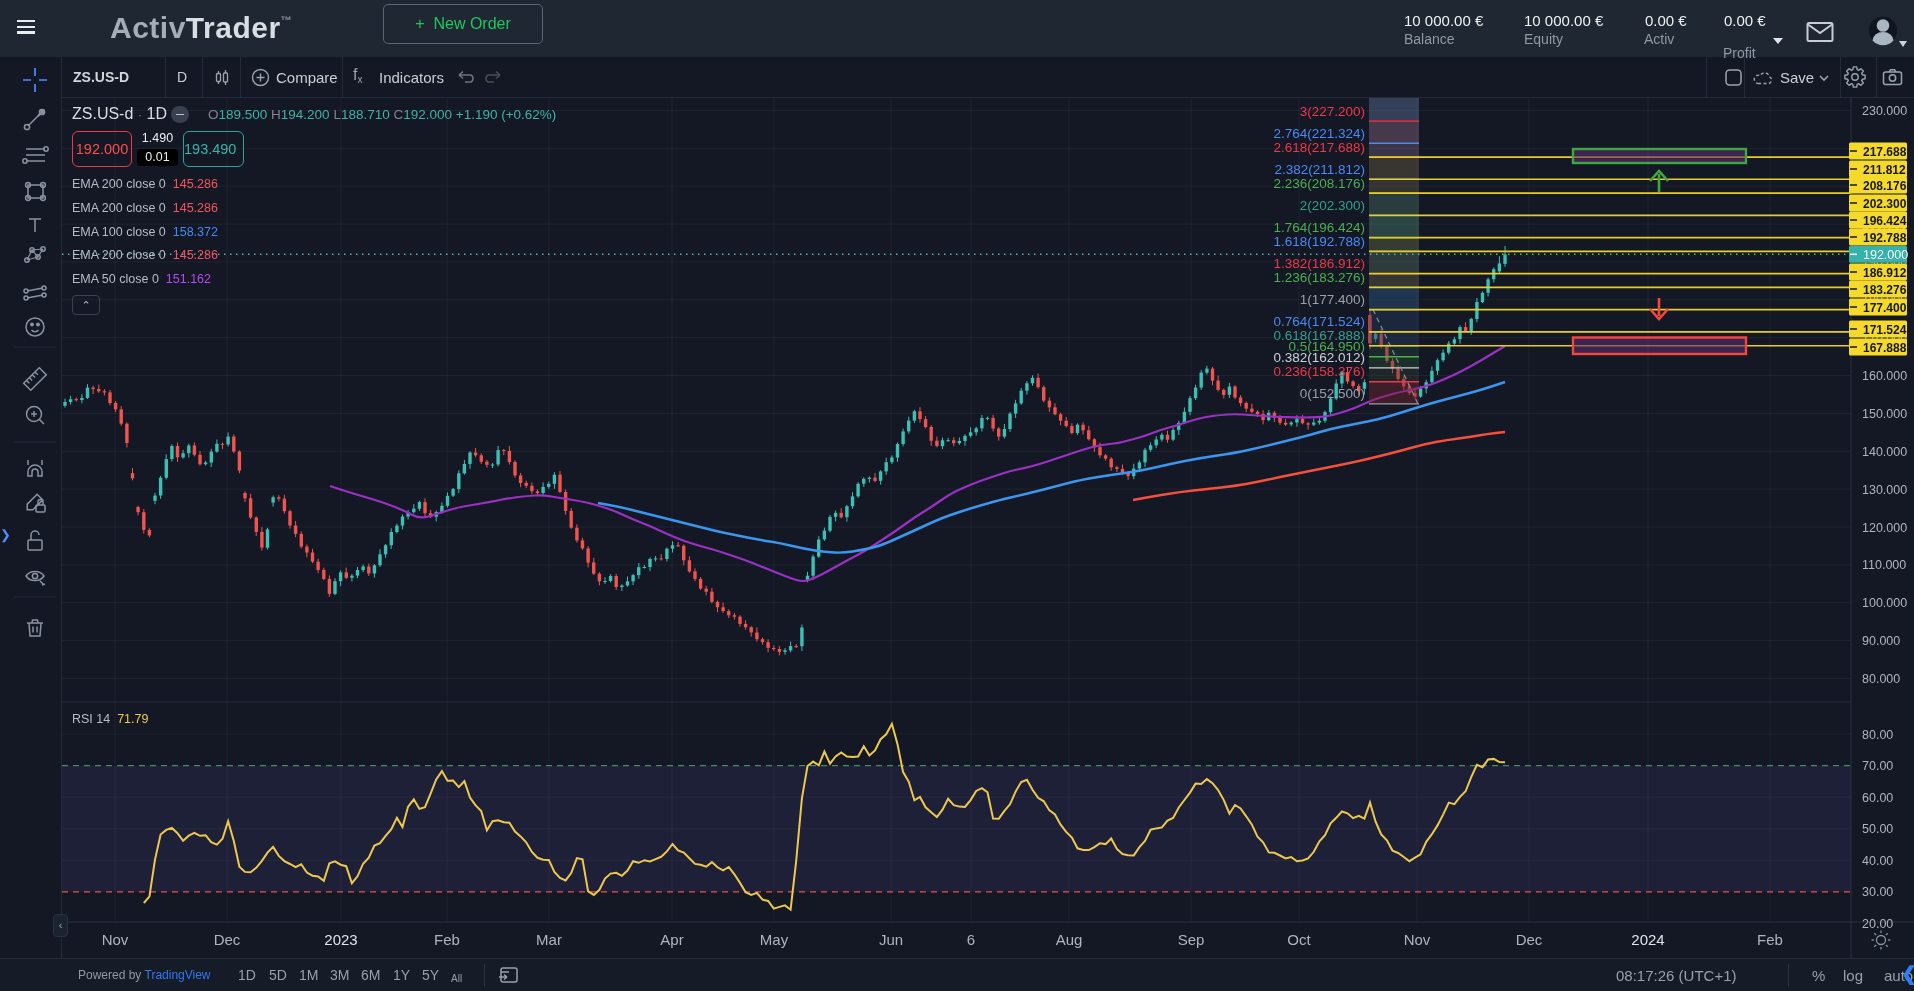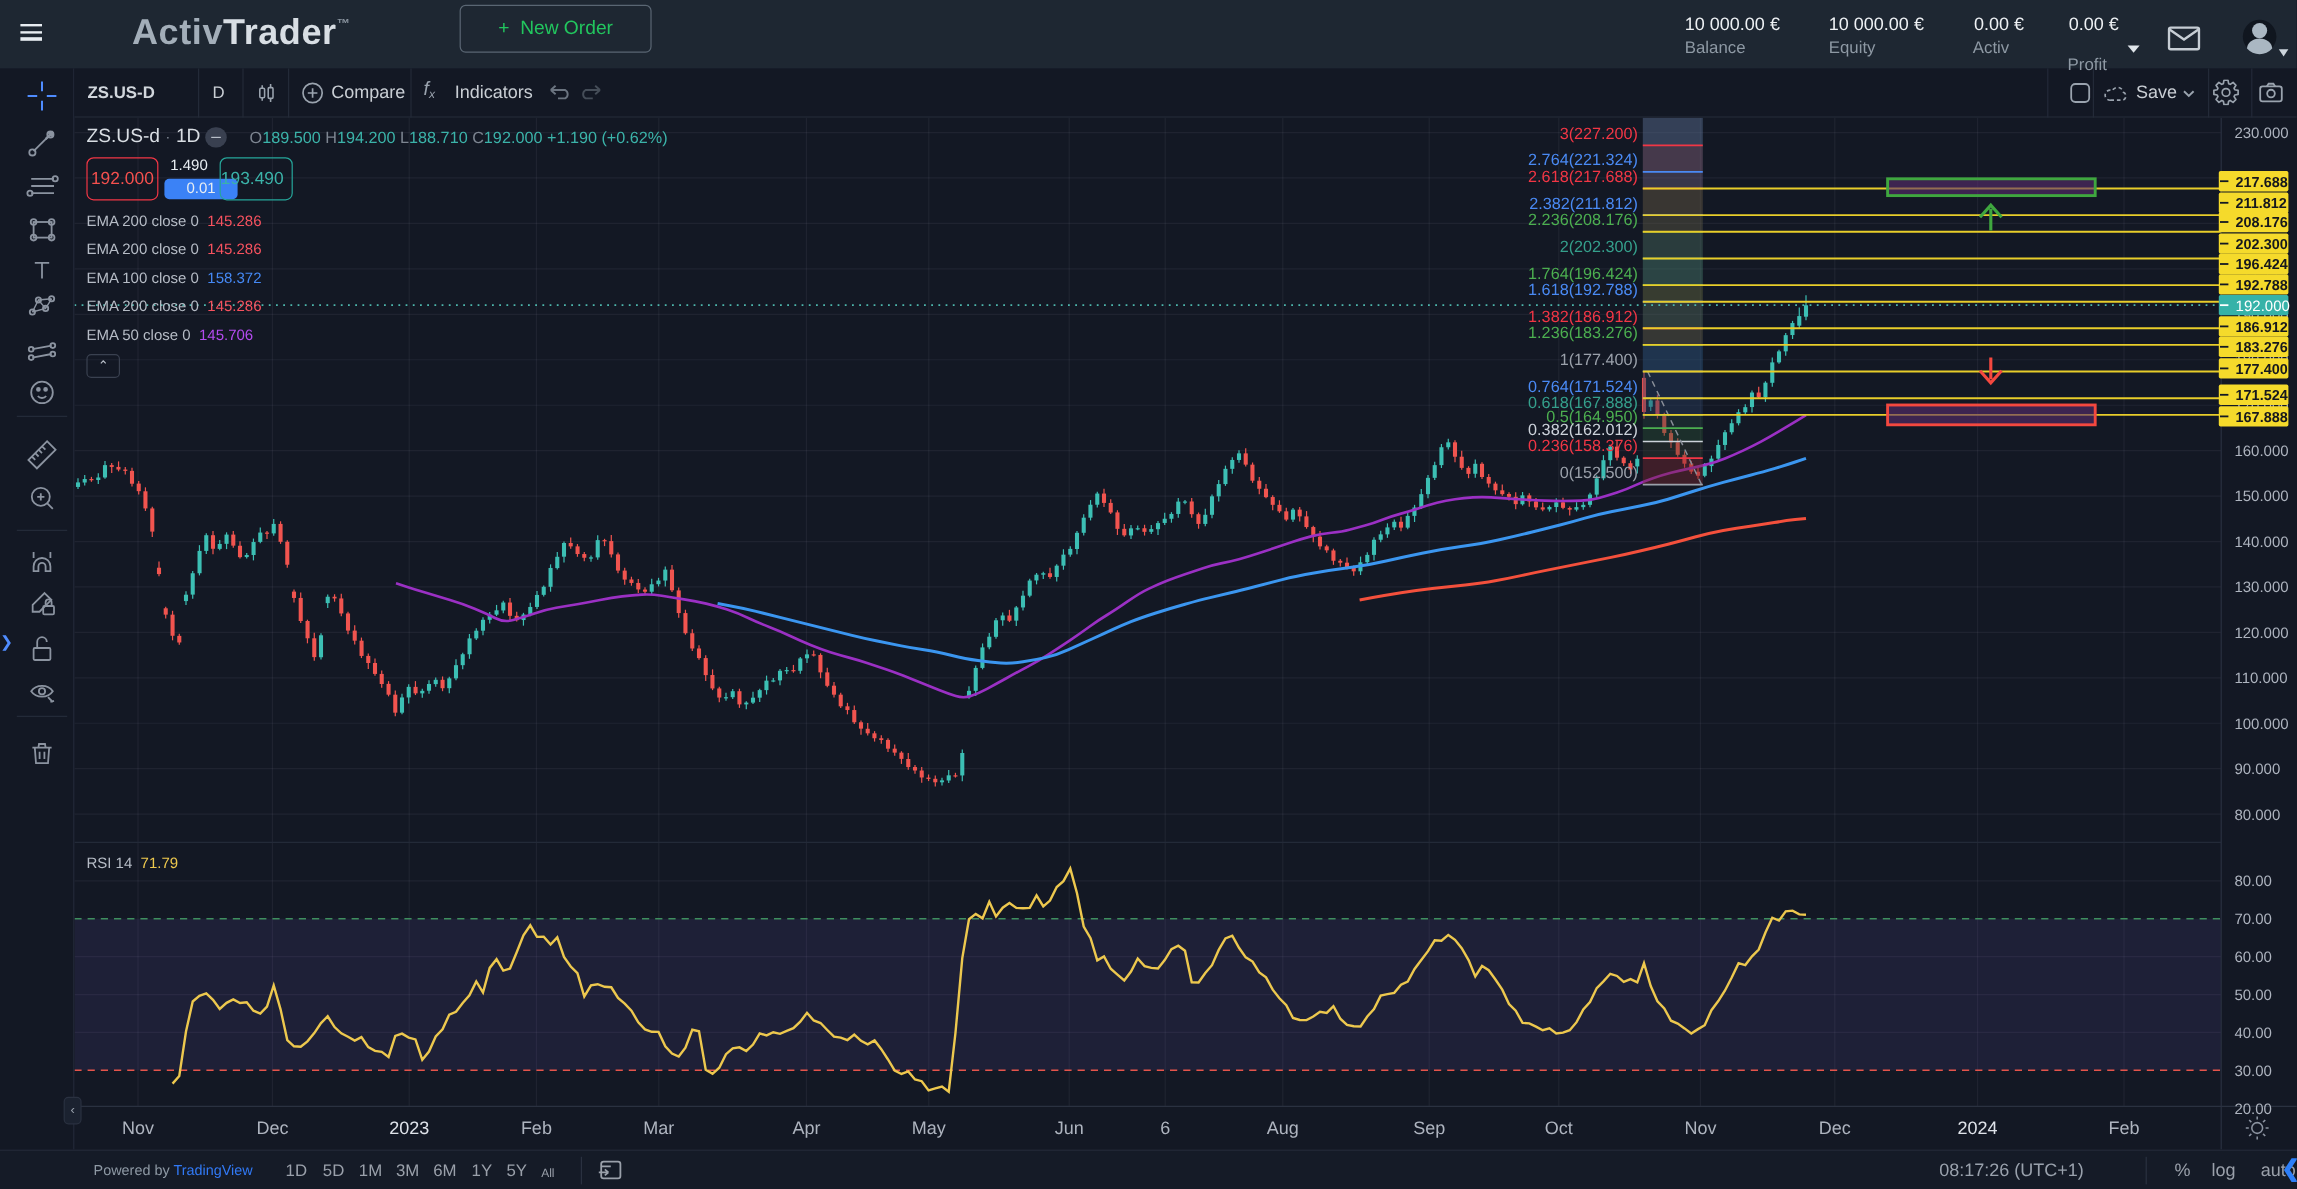--- a/index.html
+++ b/index.html
@@ -766,21 +766,21 @@
     <path d="M 13.5 3 L 13.5 6 M 13.5 15 L 13.5 18"></path>
       <rect x="11.5" y="6" width="4" height="9" rx="1"></rect>
   </svg>
   <div class="abs" style="left:178px;top:0;width:1px;height:41px;background:#232a38"></div>
   <svg class="abs" style="left:189px;top:11px" width="19" height="19">
       <circle cx="9.5" cy="9.5" r="8" fill="none" stroke="#9aa3ae" stroke-width="1.4"></circle>
       <path d="M 9.5 5.5 L 9.5 13.5 M 5.5 9.5 L 13.5 9.5" stroke="#9aa3ae" stroke-width="1.4"></path>
     </svg>
   <div class="abs" style="left:214px;top:12px;color:#c9ced4;font-size:15px">Compare</div>
   <div class="abs" style="left:280px;top:0;width:1px;height:41px;background:#232a38"></div>
-  <div class="abs" style="left:291px;top:9px;color:#9aa3ae;font-size:16px;font-style:italic">f<span style="font-size:10px;vertical-align:-3px">x</span></div>
+  <div class="abs" style="left:291px;top:9px;color:#9aa3ae;font-size:16px;">f<span style="font-size:10px;vertical-align:-3px">x</span></div>
   <div class="abs" style="left:317px;top:12px;color:#c9ced4;font-size:15px">Indicators</div>
   <svg class="abs" style="left:393px;top:12px" width="20" height="16" fill="none" stroke="#6b7480" stroke-width="1.6">
       <path d="M 4 6 L 16 6 A 4 4 0 0 1 16 13 L 10 13 M 4 6 L 8 2.5 M 4 6 L 8 9.5"></path>
     </svg>
   <svg class="abs" style="left:422px;top:12px" width="20" height="16" fill="none" stroke="#454d58" stroke-width="1.6">
       <path d="M 16 6 L 4 6 A 4 4 0 0 0 4 13 L 10 13 M 16 6 L 12 2.5 M 16 6 L 12 9.5"></path>
     </svg>
 
   <div class="abs" style="left:1644px;top:0;width:1px;height:41px;background:#232a38"></div>
   <svg class="abs" style="left:1662px;top:11px" width="19" height="19">
@@ -869,28 +869,28 @@
 <div class="abs" style="left:0;top:527px;color:#4f8cff;font-size:13px;z-index:6">❯</div>
 
 <div class="abs" style="left:72px;top:105px;z-index:4;color:#d8dde3;font-size:16px">ZS.US-d <span style="color:#7d8591;font-size:13px">·</span> <span>1D</span></div>
 <div class="abs" style="left:171px;top:106px;width:18px;height:17px;background:#394050;border-radius:9px;z-index:4">
   <div style="width:8px;height:1.8px;background:#b8bfc9;margin:7.5px auto 0"></div>
   </div>
 <div class="abs" style="left:208px;top:107px;z-index:4;font-size:13.5px;color:#7d8591">O<span style="color:#3bb3a9">189.500</span> H<span style="color:#3bb3a9">194.200</span> L<span style="color:#3bb3a9">188.710</span> C<span style="color:#3bb3a9">192.000</span> <span style="color:#3bb3a9">+1.190 (+0.62%)</span></div>
 
 <div class="abs" style="left:72px;top:131px;width:60px;height:36px;border:1px solid #f23645;border-radius:6px;z-index:4;color:#f5504e;font-size:14.5px;text-align:center;line-height:34px">192.000</div>
 <div class="abs" style="left:137px;top:131px;width:41px;height:16px;z-index:4;color:#e8edf2;font-size:12.5px;text-align:center">1.490</div>
-<div class="abs" style="left:137px;top:149px;width:61px;height:17px;background:#3b82f6;border-radius:4px;z-index:4;color:#e8edf2;font-size:12.5px;text-align:center;line-height:17px">0.01</div>
+<div class="abs" style="left:137px;top:149px;width:41px;height:17px;background:#000000;border-radius:4px;z-index:4;color:#e8edf2;font-size:12.5px;text-align:center;line-height:17px">0.01</div>
 <div class="abs" style="left:183px;top:131px;width:61px;height:36px;border:1px solid #26a69a;border-radius:6px;z-index:4;color:#3bb3a9;font-size:14.5px;text-align:left;line-height:34px">193.490</div>
 
 <div class="abs" style="left:72px;top:177px;z-index:4;font-size:12.5px;color:#b6bcc6">EMA 200 close 0 &nbsp;<span style="color:#f7525f">145.286</span></div>
 <div class="abs" style="left:72px;top:201px;z-index:4;font-size:12.5px;color:#b6bcc6">EMA 200 close 0 &nbsp;<span style="color:#f7525f">145.286</span></div>
 <div class="abs" style="left:72px;top:225px;z-index:4;font-size:12.5px;color:#b6bcc6">EMA 100 close 0 &nbsp;<span style="color:#4589f5">158.372</span></div>
 <div class="abs" style="left:72px;top:248px;z-index:4;font-size:12.5px;color:#b6bcc6">EMA 200 close 0 &nbsp;<span style="color:#f7525f">145.286</span></div>
-<div class="abs" style="left:72px;top:272px;z-index:4;font-size:12.5px;color:#b6bcc6">EMA 50 close 0 &nbsp;<span style="color:#b44bf0">145.706</span></div>
+<div class="abs" style="left:72px;top:272px;z-index:4;font-size:12.5px;color:#b6bcc6">EMA 50 close 0 &nbsp;<span style="color:#b44bf0">151.162</span></div>
 <div class="abs" style="left:72px;top:295px;width:28px;height:20px;border:1px solid #3a4150;border-radius:4px;z-index:4;color:#b6bcc6;font-size:11px;text-align:center;line-height:19px">⌃</div>
 
 <div class="abs" style="left:72px;top:712px;z-index:4;font-size:12.5px;color:#b6bcc6">RSI 14 &nbsp;<span style="color:#edc84e">71.79</span></div>
 
 <div class="abs" style="left:53px;top:914px;width:15px;height:23px;background:#1b2230;border:1px solid #2a3140;border-radius:4px;z-index:4;color:#9aa3ae;font-size:11px;text-align:center;line-height:21px">‹</div>
 
 <div class="abs" style="left:0;top:958px;width:1914px;height:33px;background:#151b27;border-top:1px solid #232a38;z-index:5">
   <div class="abs" style="left:78px;top:9px;font-size:12px;color:#8e99a4">Powered by <span style="color:#3179f5">TradingView</span></div>
   <div class="abs" style="left:238px;top:8px;font-size:14px;color:#9aa0aa">1D</div>
   <div class="abs" style="left:269px;top:8px;font-size:14px;color:#9aa0aa">5D</div>

